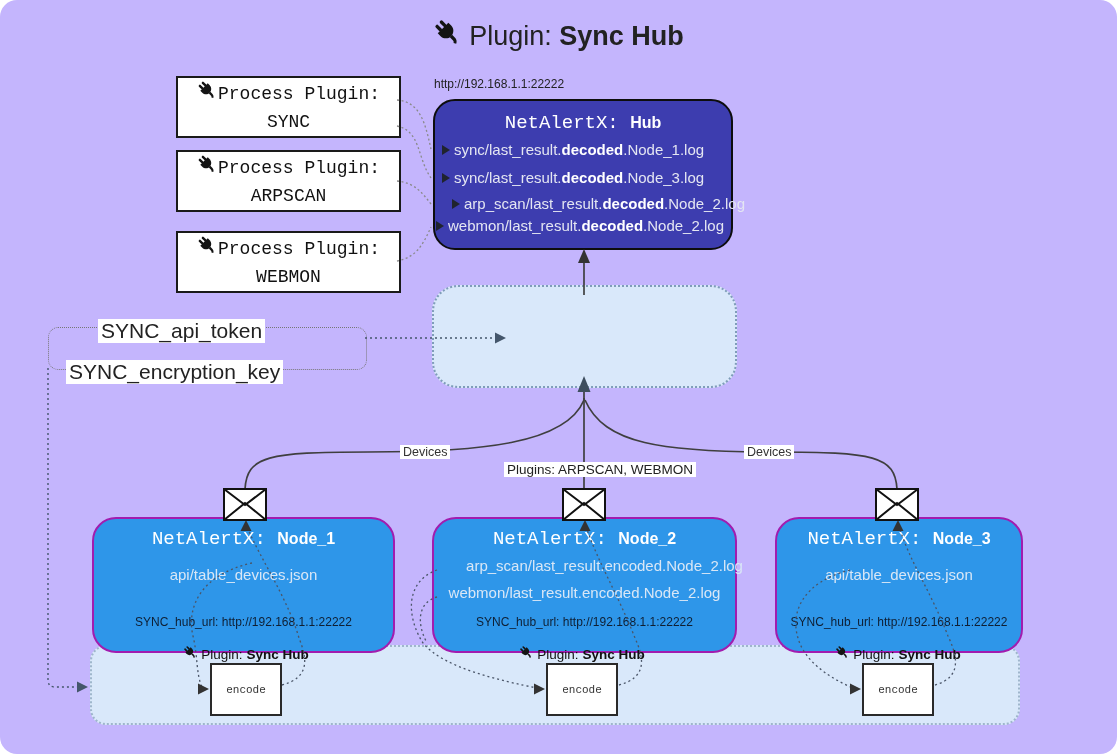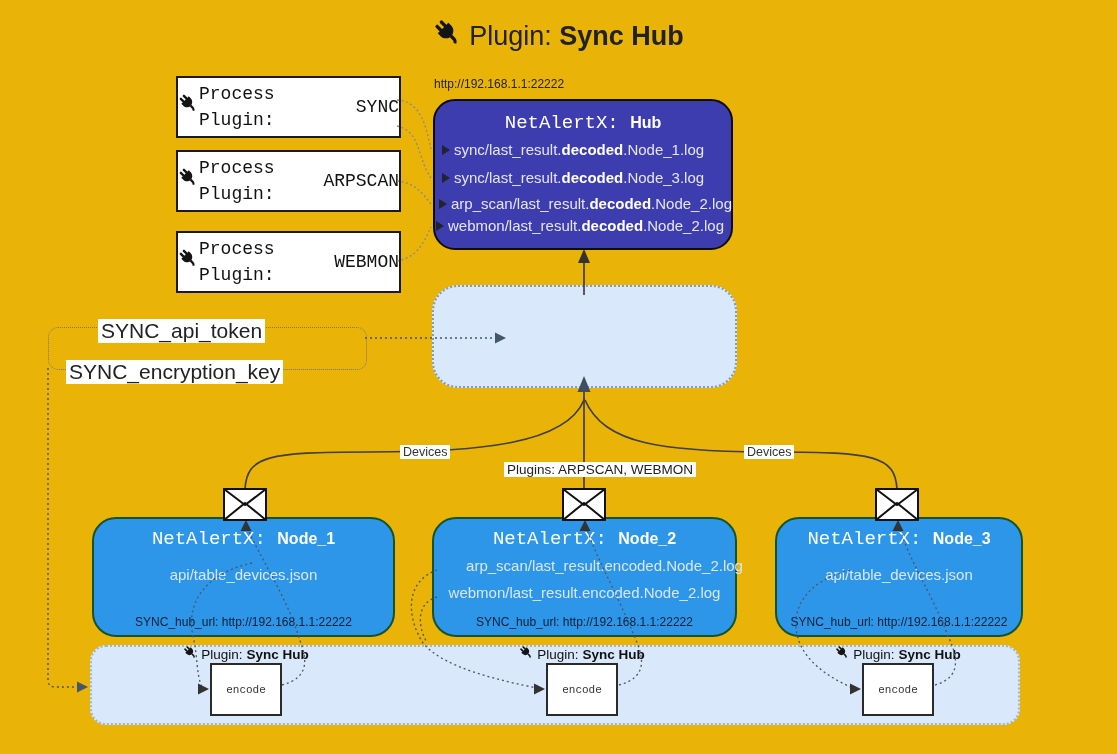--- a/index.html
+++ b/index.html
@@ -1,28 +1,28 @@
 <!DOCTYPE html>
 <html><head>
 <meta charset="utf-8">
 <style>
   html,body{margin:0;padding:0;background:#fff;}
-  #stage{position:relative;width:1117px;height:754px;background:#eab308;overflow:hidden;
-         font-family:"Liberation Sans",sans-serif;color:#1a1a1a;}
+  #stage{position:relative;width:1117px;height:754px;background:#c4b5fd;overflow:hidden;
+         font-family:"Liberation Sans",sans-serif;color:#1a1a1a;border-radius:17px;}
   .abs{position:absolute;}
   .ws{white-space:pre;}
   svg.overlay{position:absolute;left:0;top:0;width:1117px;height:754px;pointer-events:none;z-index:5;}
   
   .title{left:0;top:18px;width:1117px;text-align:center;font-size:27px;color:#222;
          display:flex;align-items:center;justify-content:center;gap:6px;}
   .title b{font-weight:bold;}
   
   .pbox{left:176px;width:221px;height:58px;background:#fff;border:2px solid #1a1a1a;
         font-family:"Liberation Mono",monospace;font-size:18px;color:#111;
-        display:flex;flex-direction:row;align-items:center;justify-content:center;line-height:26px;z-index:2;}
+        display:flex;flex-direction:column;align-items:center;justify-content:center;line-height:26px;z-index:2;}
   .pbox .l1{display:flex;align-items:center;}
   
   .hub-url{left:434px;top:77px;width:300px;text-align:left;font-size:12px;color:#222;}
   .hub{left:433px;top:99px;width:300px;height:151px;background:#3d3daf;border:2px solid #0d0d0d;
        border-radius:22px;box-sizing:border-box;z-index:2;}
   .hub-title{left:0;top:11px;width:100%;text-align:center;color:#fff;
              font-family:"Liberation Mono",monospace;font-size:19px;}
   .hub-title b,.node-title b{font-family:"Liberation Sans",sans-serif;font-size:16px;font-weight:bold;}
   .logrow{left:0;width:100%;display:flex;align-items:center;font-size:15px;color:#e4e6f2;}
   .logrow .arr{width:0;height:0;border-top:5px solid transparent;border-bottom:5px solid transparent;
@@ -33,21 +33,21 @@
   .decode-panel{left:432px;top:285px;width:305px;height:103px;border-radius:26px;}
   .iobox{background:#fff;border:2px solid #2a2a2a;box-sizing:border-box;z-index:3;
          display:flex;align-items:center;justify-content:center;font-family:"Liberation Mono",monospace;color:#333;}
   .decode-box{left:506px;top:295px;width:160px;height:82px;font-size:19px;}
   
   .secrets{left:48px;top:327px;width:317px;height:41px;border:1.5px dotted #777;border-radius:10px;z-index:1;}
   .chip{background:#fff;padding:0 3px;font-size:21px;color:#222;z-index:6;white-space:nowrap;}
   
   .edge-label{background:#fff;padding:0 3px;font-size:12.5px;color:#333;z-index:6;white-space:nowrap;}
   
-  .node{background:#2e96e9;border:2px solid #14532d;border-radius:24px;box-sizing:border-box;top:517px;height:120px;z-index:2;text-decoration:underline;}
+  .node{background:#2e96e9;border:2px solid #a21caf;border-radius:24px;box-sizing:border-box;top:517px;height:136px;z-index:2;text-decoration:underline;}
   .node-title{left:0;top:9px;width:100%;text-align:center;color:#fff;
               font-family:"Liberation Mono",monospace;font-size:19px;}
   .filerow{left:0;width:100%;text-align:center;font-size:15px;color:#d9e7f6;}
   
   .bottom-bar{left:90px;top:645px;width:930px;height:80px;border-radius:16px;border:2px dotted #9fb6cc;}
   .encode-box{top:663px;width:72px;height:53px;font-size:11px;}
   .enc-label{top:645px;width:200px;display:flex;align-items:center;justify-content:center;gap:3px;
              font-size:13.5px;color:#111;z-index:4;}
   .enc-label b{font-weight:bold;}
   .plug-s{width:15px;height:15px;}
@@ -103,21 +103,21 @@
         <span>Process Plugin:</span>
       </span>
     <span>WEBMON</span>
   </div>
 
   <div class="abs hub-url">http://192.168.1.1:22222</div>
   <div class="abs hub">
     <div class="abs hub-title ws"><span>NetAlertX: </span><b>Hub</b></div>
     <div class="abs logrow ws" style="top:40px;padding-left:7px;"><span class="arr"></span><span>sync/last_result.</span><b>decoded</b><span>.Node_1.log</span></div>
     <div class="abs logrow ws" style="top:68px;padding-left:7px;"><span class="arr"></span><span>sync/last_result.</span><b>decoded</b><span>.Node_3.log</span></div>
-    <div class="abs logrow ws" style="top:94px;padding-left:4px;"><span class="arr"></span><span>arp_scan/last_result.</span><b>decoded</b><span>.Node_2.log</span></div>
+    <div class="abs logrow ws" style="top:94px;padding-left:17px;"><span class="arr"></span><span>arp_scan/last_result.</span><b>decoded</b><span>.Node_2.log</span></div>
     <div class="abs logrow ws" style="top:116px;padding-left:1px;"><span class="arr"></span><span>webmon/last_result.</span><b>decoded</b><span>.Node_2.log</span></div>
   </div>
 
   <div class="abs panel decode-panel"></div>
 
   <div class="abs secrets"></div>
   <div class="abs chip" style="left:98px;top:319px;">SYNC_api_token</div>
   <div class="abs chip" style="left:66px;top:360px;">SYNC_encryption_key</div>
 
   <div class="abs edge-label" style="left:400px;top:445px;">Devices</div>

